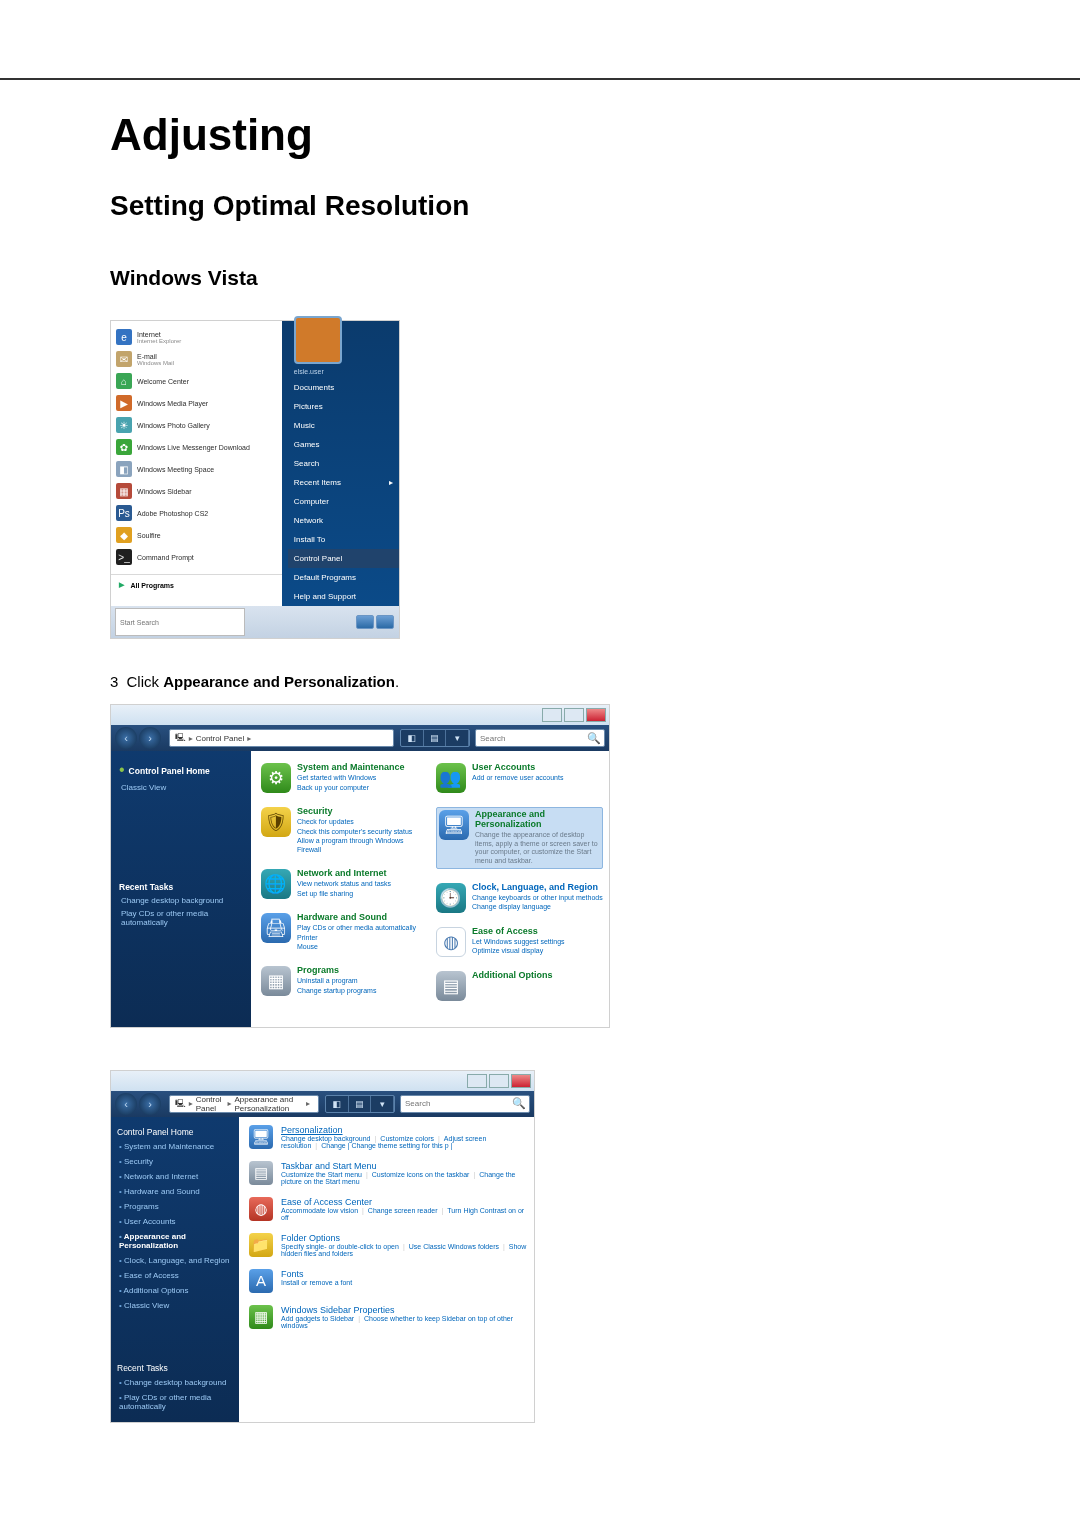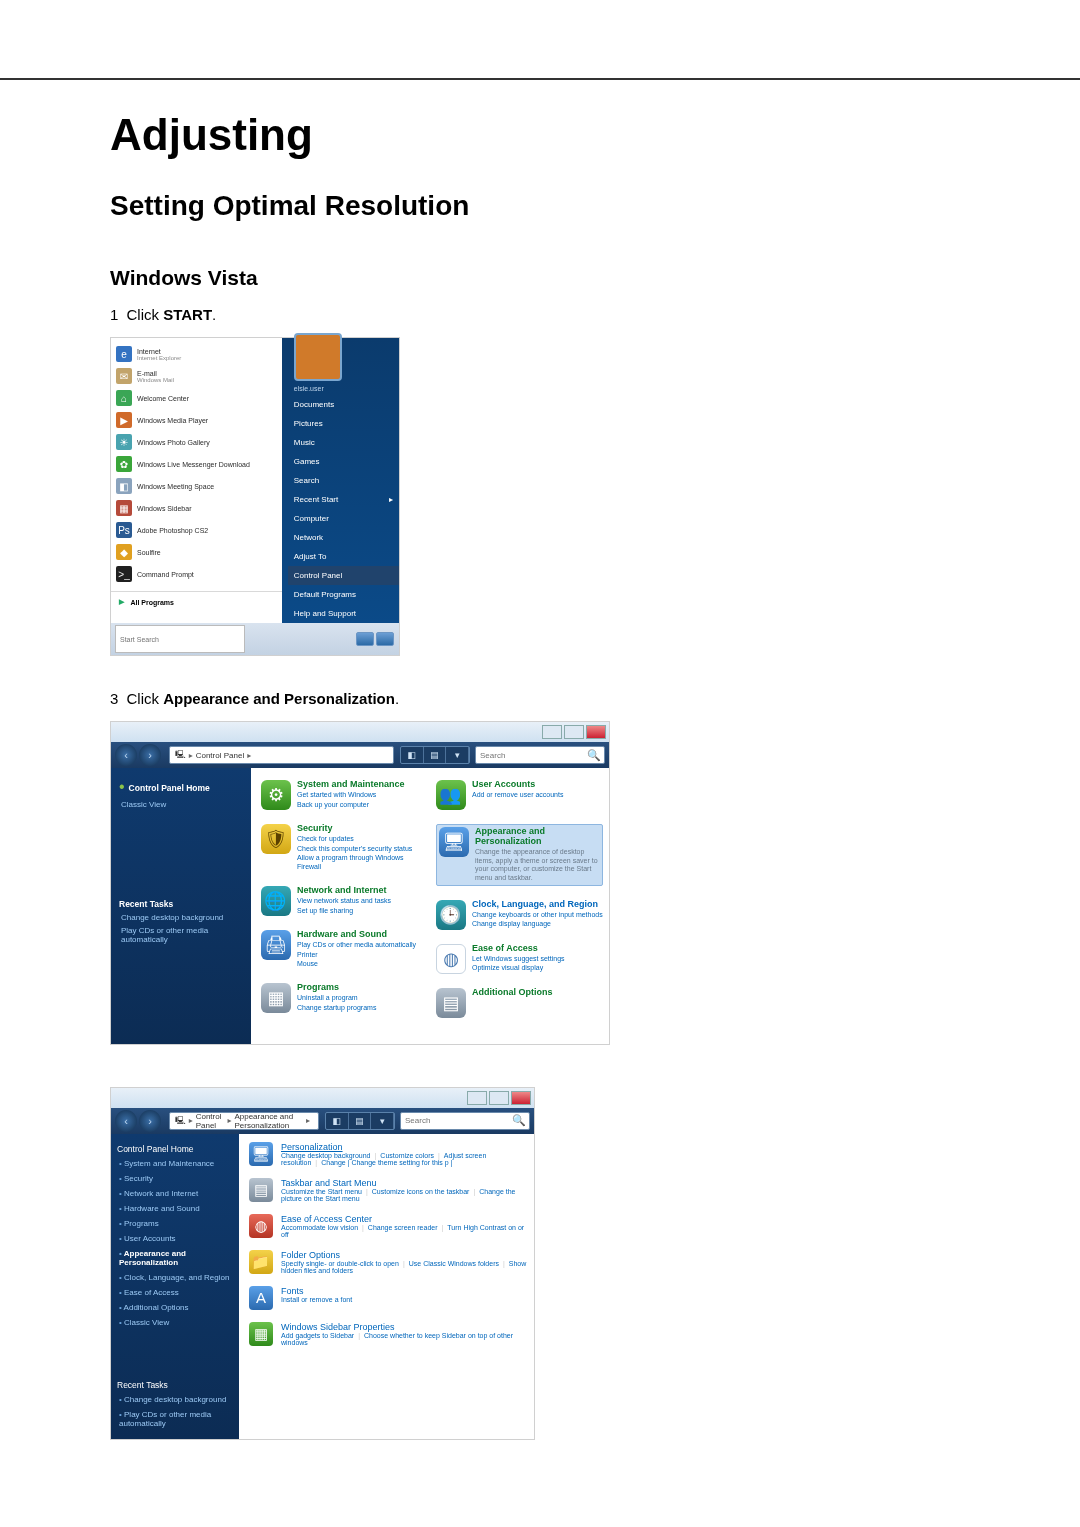--- a/index.html
+++ b/index.html
@@ -98,24 +98,20 @@
 
 <div class="top-rule"></div>
 
 <div class="page">
 
   <h1>Adjusting</h1>
   <h2>Setting Optimal Resolution</h2>
   <h3>Windows Vista</h3>
 
 
-  <p class="step">
-    <span class="num">1</span>
-    <span>Click </span><b>START</b><span>.</span>
-  </p>
 
 
   
   <div class="screenshot ss1">
     <div class="ss1-inner">
       <div class="ss1-left" id="sm-left">
           <div class="sm-item">
             <div class="sm-ico ico-ie">e</div>
                  <div>
               <div>Internet</div>
@@ -201,31 +197,31 @@
             <div class="sr-item">
               <span>Music</span>
             </div>
             <div class="sr-item">
               <span>Games</span>
             </div>
             <div class="sr-item">
               <span>Search</span>
             </div>
             <div class="sr-item">
-              <span>Recent Start</span>
+              <span>Recent Items</span>
               <span>▸</span>
             </div>
             <div class="sr-item">
               <span>Computer</span>
             </div>
             <div class="sr-item">
               <span>Network</span>
             </div>
             <div class="sr-item">
-              <span>Adjust To</span>
+              <span>Install To</span>
             </div>
             <div class="sr-item hl">
               <span>Control Panel</span>
             </div>
             <div class="sr-item">
               <span>Default Programs</span>
             </div>
             <div class="sr-item">
               <span>Help and Support</span>
             </div>

